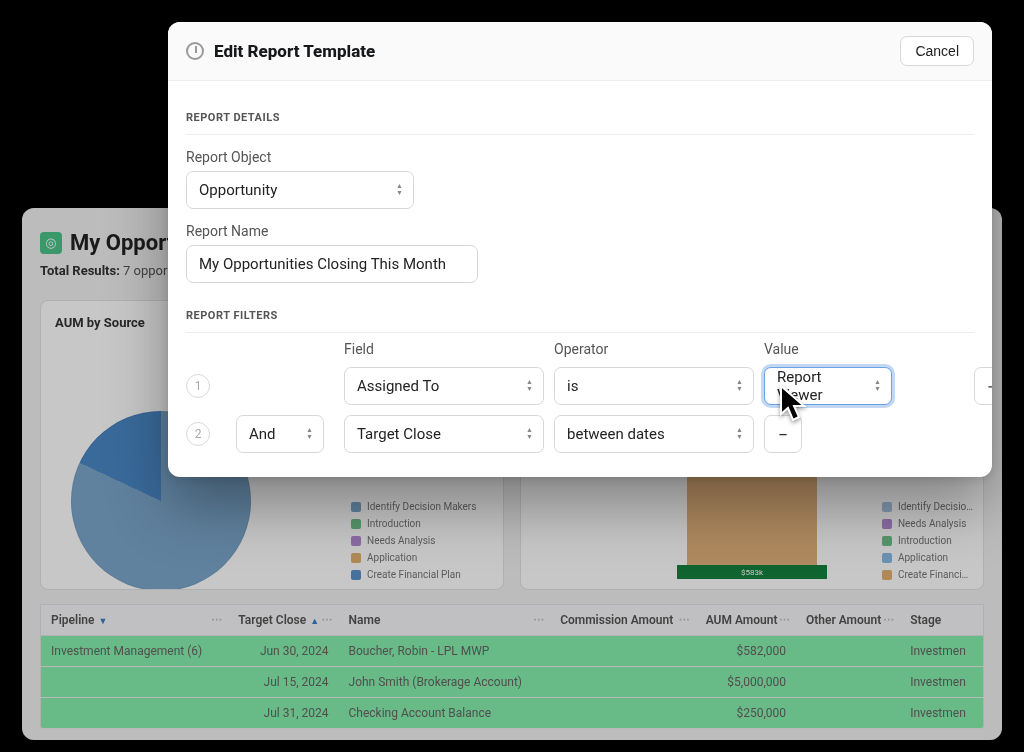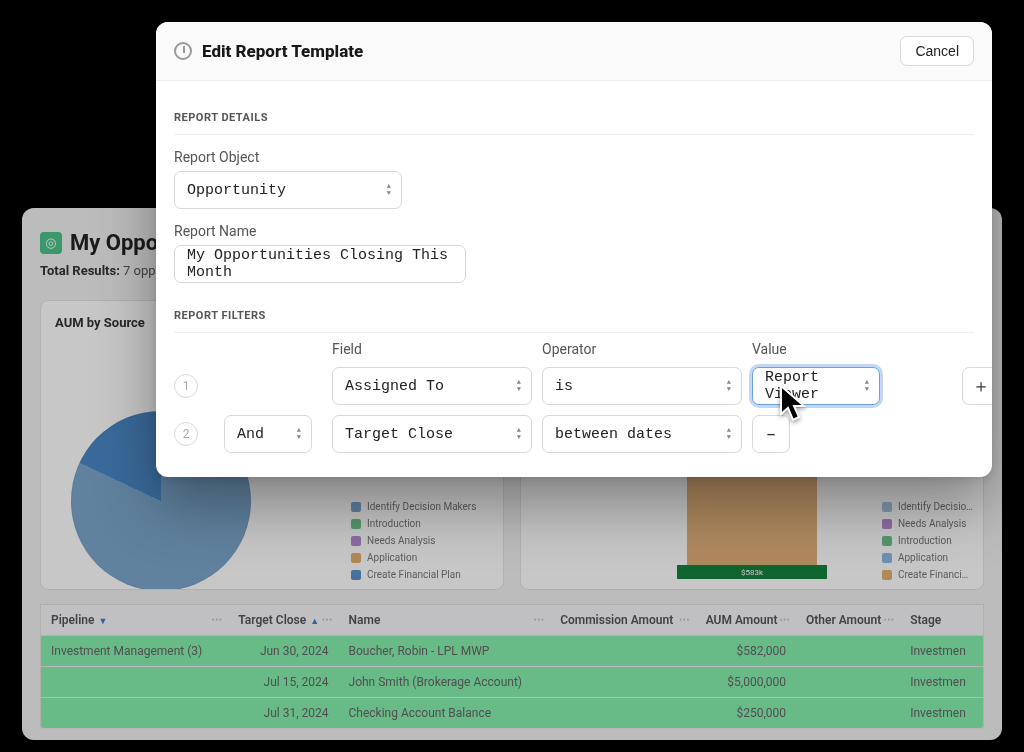--- a/index.html
+++ b/index.html
@@ -65,21 +65,21 @@
 
   
   .dim-overlay{
     position:absolute; inset:0; background:rgba(0,0,0,0.22);
     left:22px; top:208px; right:22px; bottom:12px; border-radius:12px;
   }
 
   
   .modal{
     position:absolute;
-    left:156px; top:22px; right:32px;
+    left:168px; top:22px; right:32px;
     background:#fff;
     border-radius:12px;
     box-shadow: 0 28px 60px rgba(0,0,0,0.35), 0 2px 8px rgba(0,0,0,0.12);
     overflow:hidden;
     padding-bottom:24px;
   }
   .modal-header{
     display:flex; align-items:center; justify-content:space-between;
     padding:14px 18px;
     background:#fafafb;
@@ -97,21 +97,21 @@
   .modal-body{ padding:4px 18px 0 18px; }
   .section-label{
     font-size:11px; font-weight:700; letter-spacing:0.5px; color:#555;
     text-transform:uppercase; margin-top:26px; margin-bottom:8px;
     border-bottom:1px solid #eee; padding-bottom:10px;
   }
   .field-label{ font-size:14px; color:#555; margin-top:14px; margin-bottom:6px; display:block;}
   .select, .textinput{
     border:1px solid #d7d7dc; border-radius:7px; background:#fff;
     height:38px; padding:0 34px 0 12px; font-size:15px; color:#222;
-    display:flex; align-items:center; position:relative; cursor:pointer;font-family:Liberation Mono, monospace;
+    display:flex; align-items:center; position:relative; cursor:pointer;
   }
   .select-caret{
     position:absolute; right:10px; top:50%; transform:translateY(-50%);
     display:flex; flex-direction:column; gap:1px; color:#888; font-size:7px; line-height:7px;
   }
   .textinput{ cursor:text; padding-right:12px;}
   .w-sm{ width:228px; }
   .w-name{ width:292px; }
 
   
@@ -226,21 +226,21 @@
         <th><span>Target Close</span><span class="sort-icon">▲</span><span class="th-dots">⋯</span></th>
         <th><span>Name</span><span class="th-dots">⋯</span></th>
         <th><span>Commission Amount</span><span class="th-dots">⋯</span></th>
         <th><span>AUM Amount</span><span class="th-dots">⋯</span></th>
         <th><span>Other Amount</span><span class="th-dots">⋯</span></th>
         <th><span>Stage</span></th>
       </tr>
     </thead>
     <tbody id="bg-tbody">
         <tr>
-          <td>Investment Management (3)</td>
+          <td>Investment Management (6)</td>
           <td class="money">Jun 30, 2024</td>
           <td>Boucher, Robin - LPL MWP</td>
           <td class="money"></td>
           <td class="money">$582,000</td>
           <td class="money"></td>
           <td>Investmen</td>
         </tr>
         <tr>
           <td></td>
           <td class="money">Jul 15, 2024</td>

